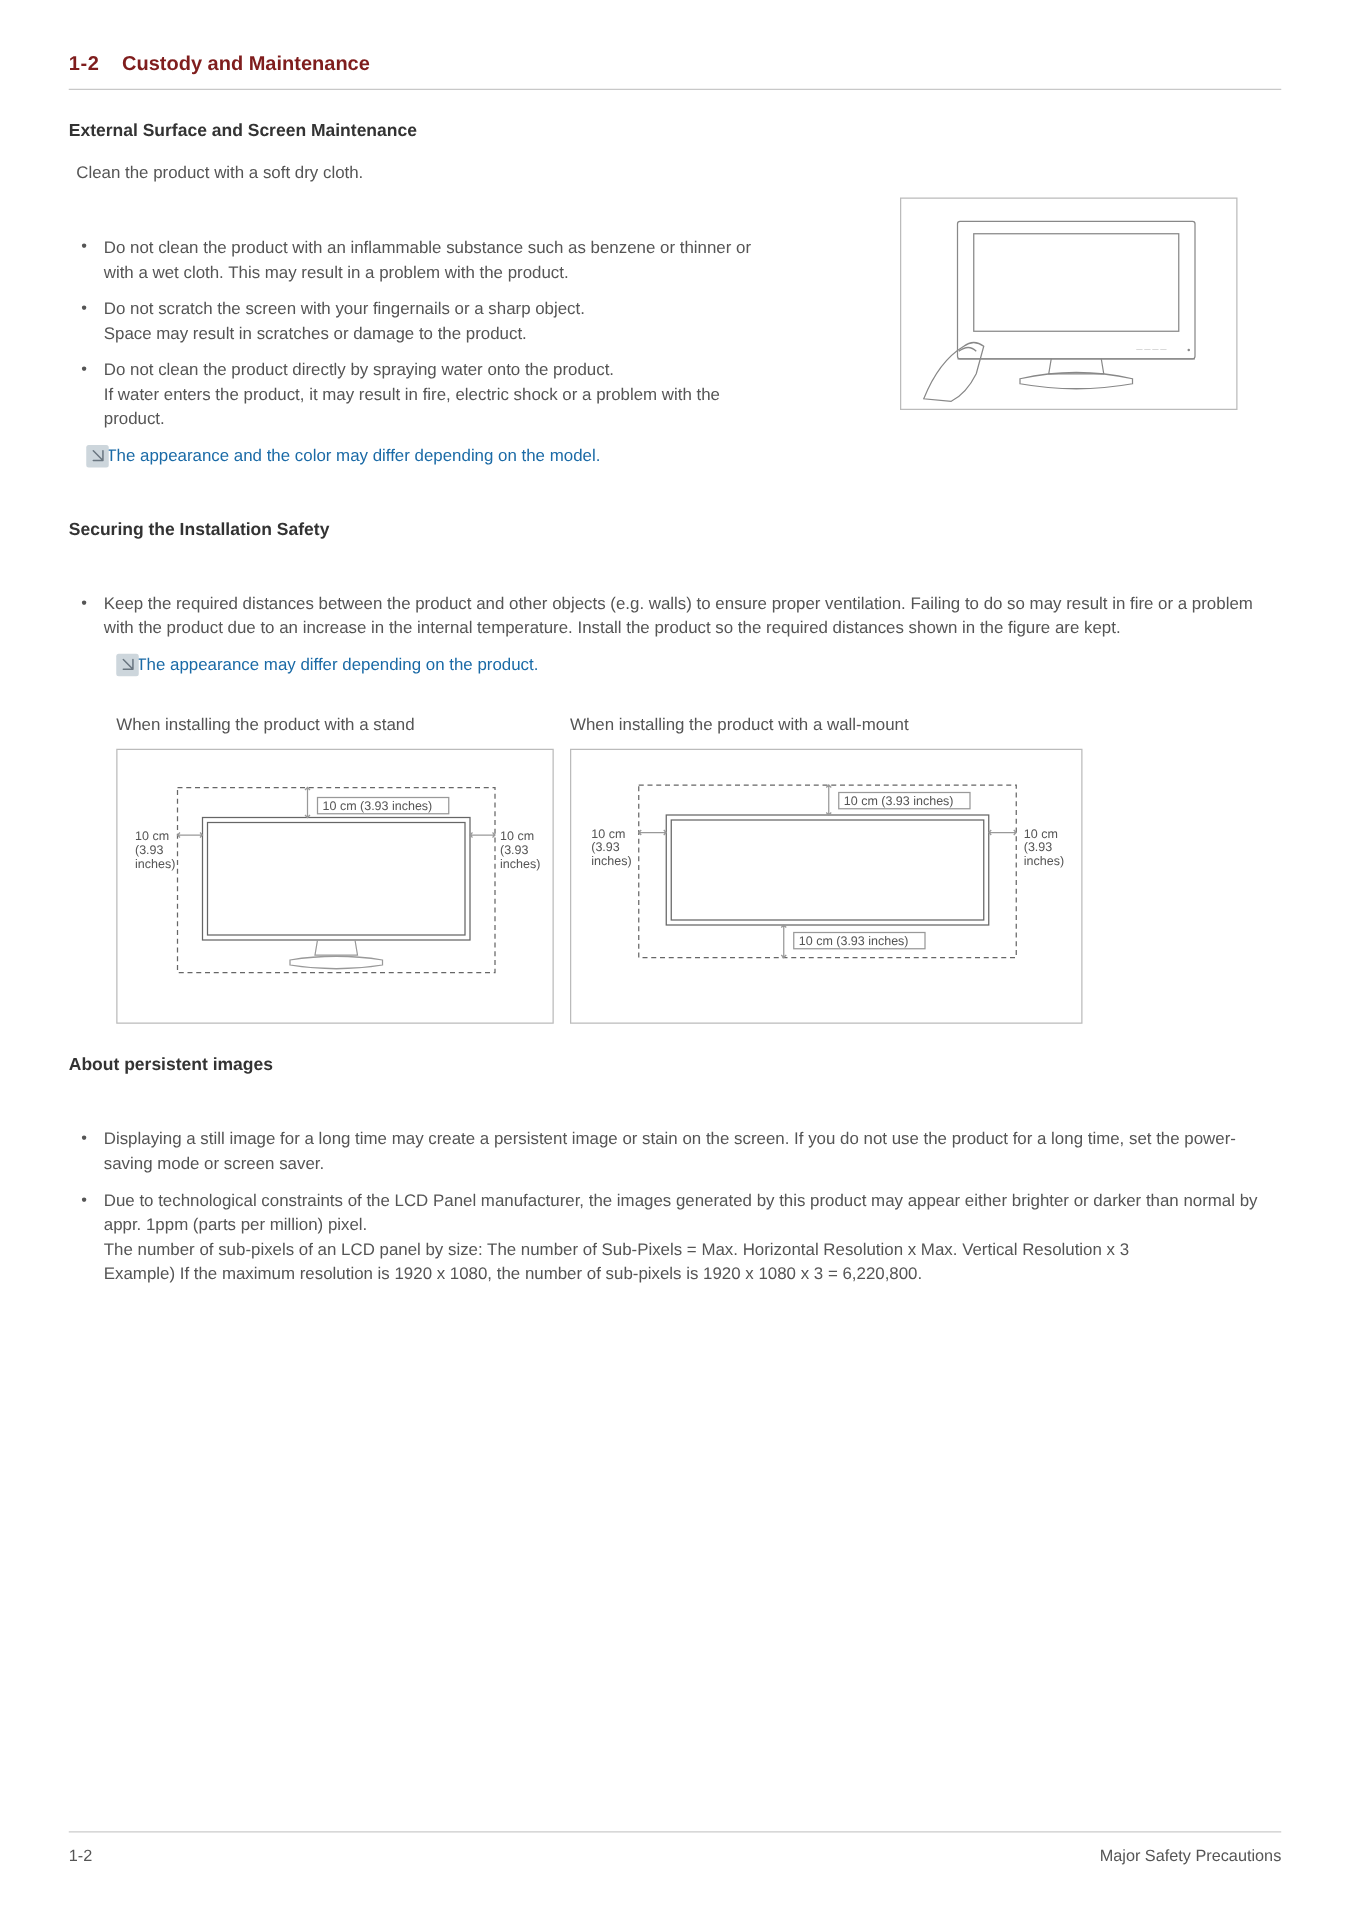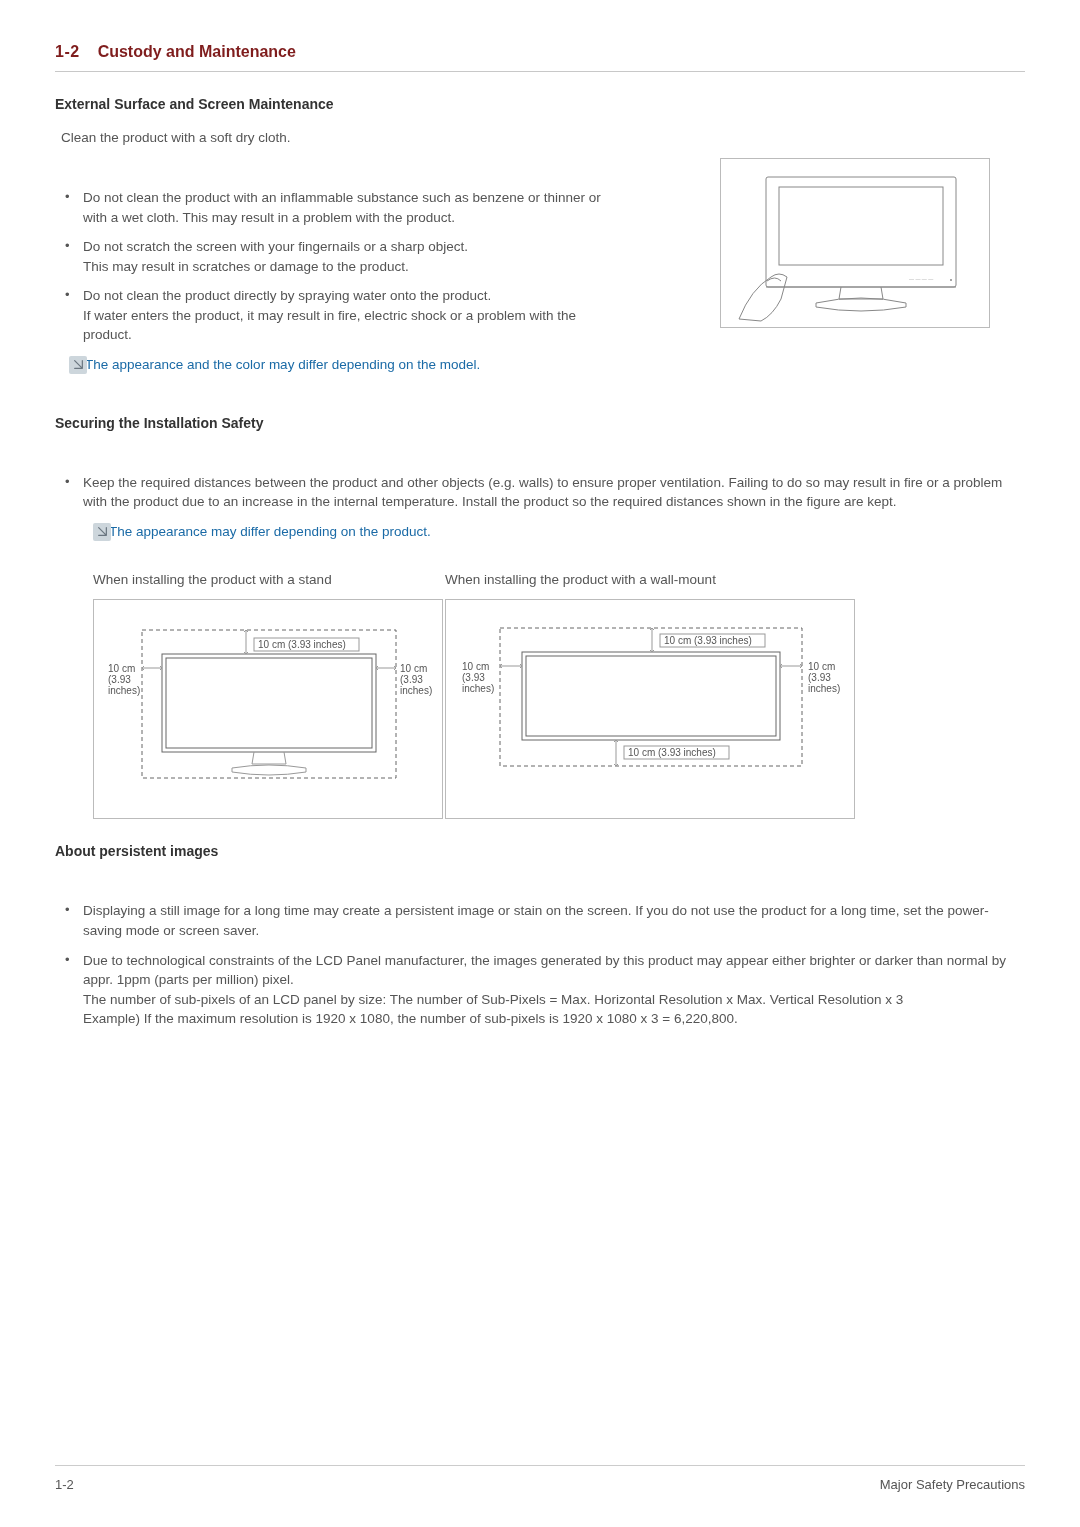--- a/index.html
+++ b/index.html
@@ -69,21 +69,21 @@
     }
     .note-icon svg { width:11px;height:11px; stroke:#6a7680; fill:none; stroke-width:2.2;}
     .monitor-illustration {
       position: absolute;
       right: 90px;
       top: 158px;
       width: 270px;
       height: 170px;
       border: 1px solid #bbb;
     }
-    .install-figures { display:flex; gap:2px; margin: 10px 0 4px 38px; }
+    .install-figures { display:flex; gap:13px; margin: 10px 0 4px 38px; }
     .fig-col { }
     .fig-caption { margin-bottom:10px; color:#555; font-size:13.5px;}
     .fig-box { border:1px solid #bbb; background:#fff; padding:12px 10px 10px 10px; height:220px; position:relative; }
     .fig-box.a { width:350px; }
     .fig-box.b { width:410px; }
     .footer {
       position: absolute;
       bottom: 32px;
       left: 55px; right: 55px;
       border-top: 1px solid #ccc;
@@ -112,21 +112,21 @@
 
 <div class="left-col">
   <p class="body-text plain">Clean the product with a soft dry cloth.</p>
 
   <ul class="bullets body-text">
     <li>
       <span>Do not clean the product with an inflammable substance such as benzene or thinner or with a wet cloth. This may result in a problem with the product.</span>
     </li>
     <li>
       <span>Do not scratch the screen with your fingernails or a sharp object.</span>
-      <span class="sub-line">This may result in scratches or damage to the product.</span>
+      <span class="sub-line">Space may result in scratches or damage to the product.</span>
     </li>
     <li>
       <span>Do not clean the product directly by spraying water onto the product.</span>
       <span class="sub-line">If water enters the product, it may result in fire, electric shock or a problem with the product.</span>
     </li>
   </ul>
 
   <div class="note-box">
     <span class="note-icon">
       <svg viewBox="0 0 20 20">

